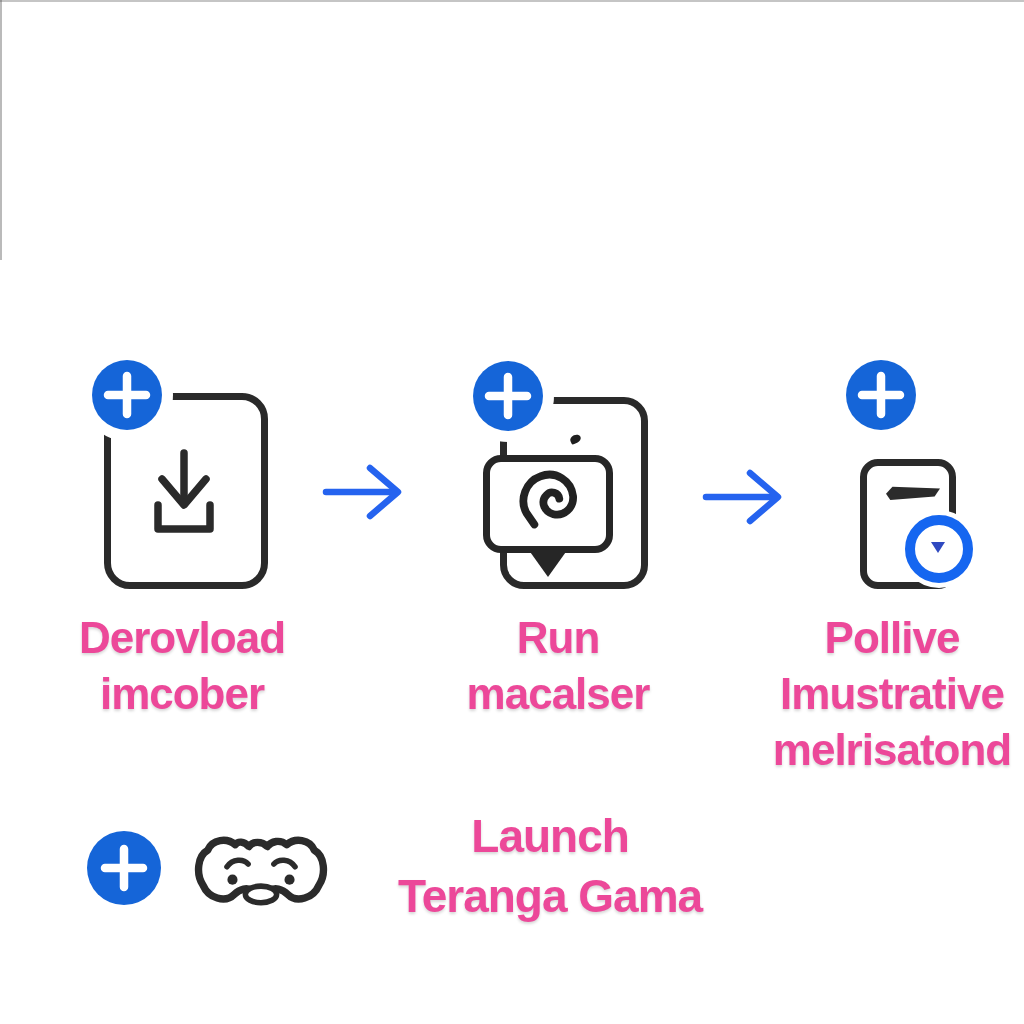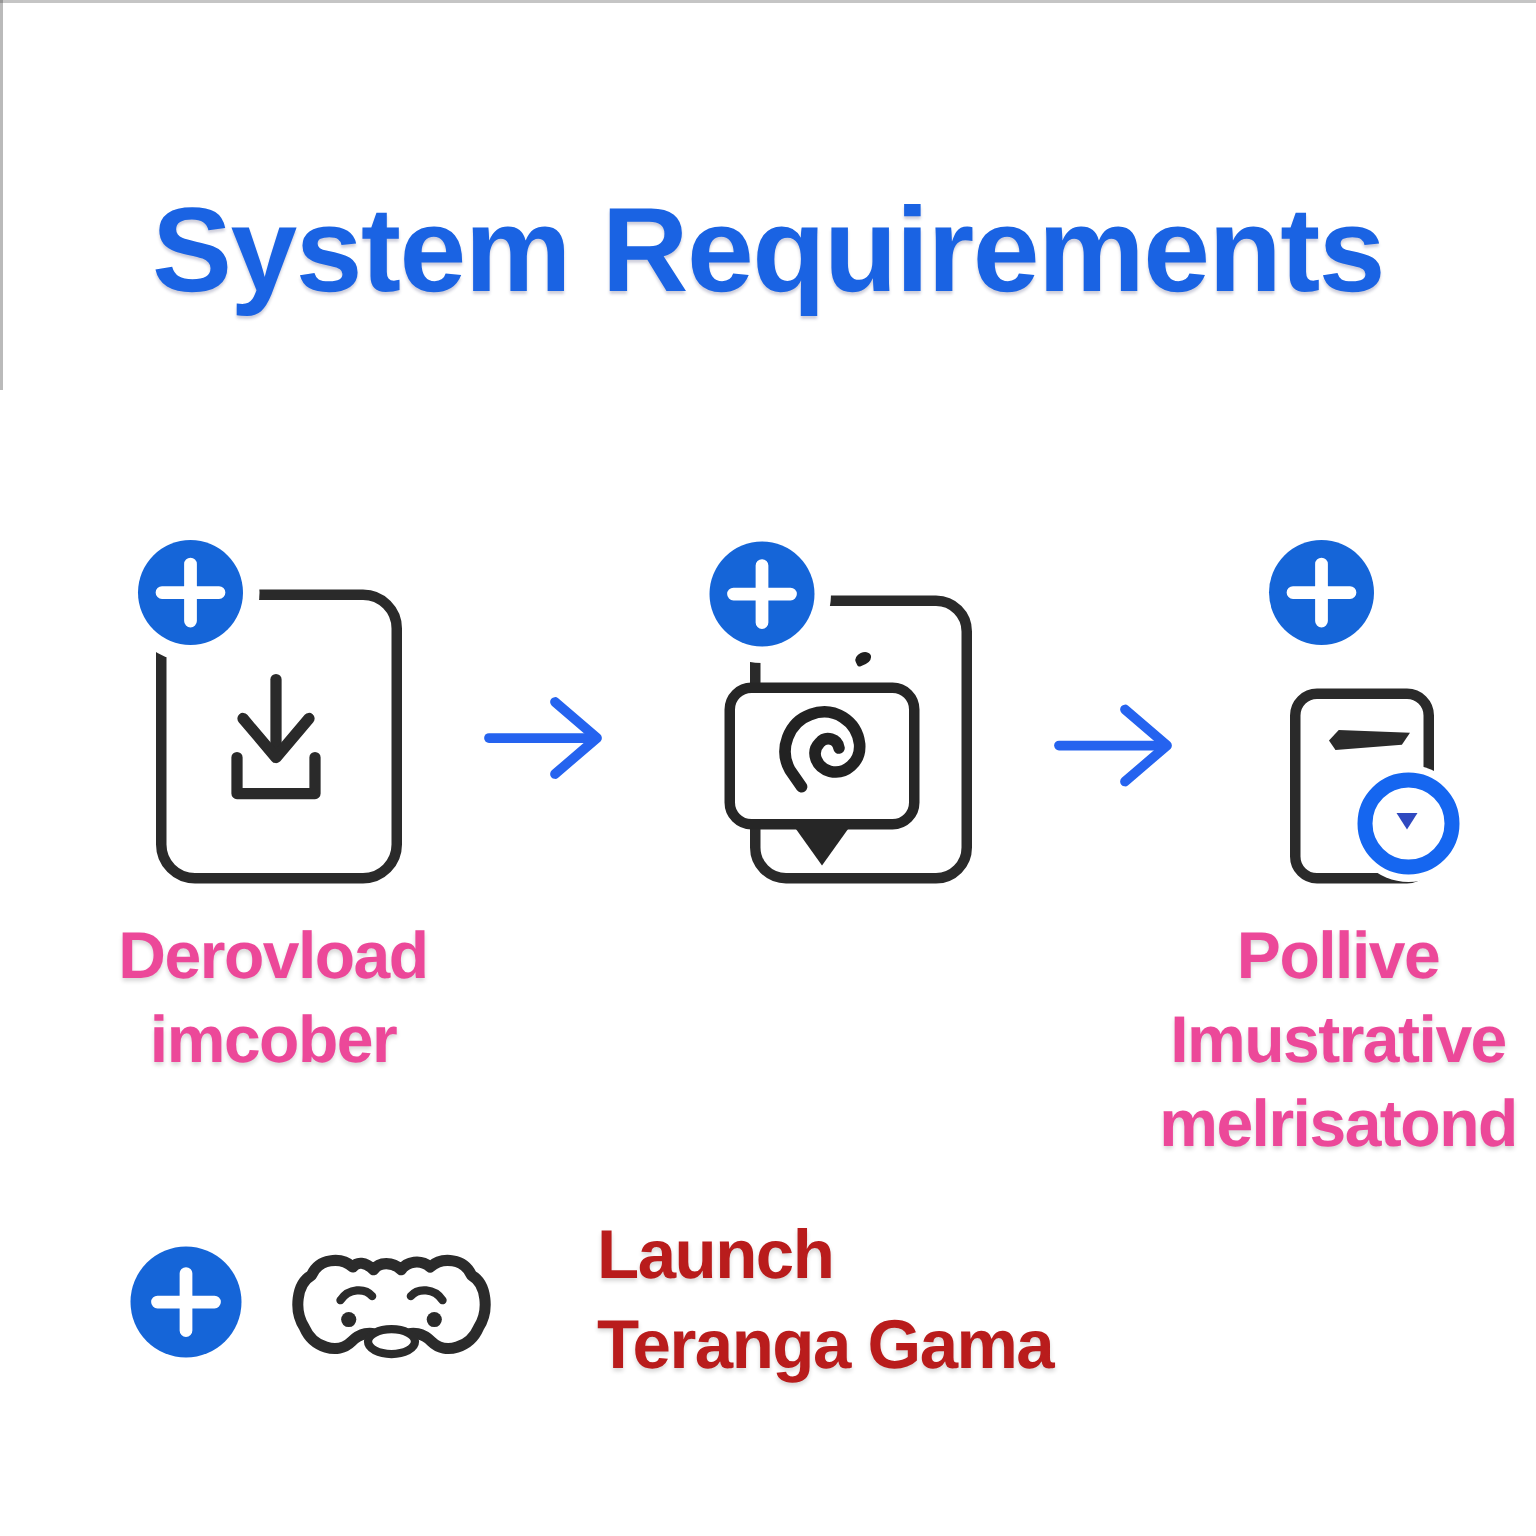--- a/index.html
+++ b/index.html
@@ -91,39 +91,39 @@
   }
   .step-label span{display:block;}
   .label1{left:40px;width:284px;}
   .label2{left:420px;width:276px;}
   .label3{left:752px;width:280px;}
 
   
   .gamepad-svg{position:absolute;left:192px;top:828px;width:138px;height:96px;}
   .launch-label{
     position:absolute;left:398px;top:806px;font-size:46px;line-height:60px;
-    font-weight:bold;color:#b91c1c;letter-spacing:-1px;
+    font-weight:bold;color:#ec4899;letter-spacing:-1px;
     text-shadow:0 2px 3px rgba(0,0,0,.16);
+    text-align:center;
   }
   .launch-label span{display:block;}
 
   svg .stroke-dark{stroke:#2a2a2a;stroke-width:7.5;fill:none;stroke-linecap:round;stroke-linejoin:round;}
   svg .stroke-blue{stroke:#2563ef;stroke-width:6.5;fill:none;stroke-linecap:round;stroke-linejoin:round;}
   svg .stroke-white{stroke:#ffffff;stroke-width:8.5;fill:none;stroke-linecap:round;}
 </style>
 </head>
 <body>
 
 <div class="page">
 
   <div class="edge-top"></div>
   <div class="edge-left"></div>
 
   <h1 class="title">
-    <span>System Requirements</span>
   </h1>
 
   <div>
     <div class="badge badge1">
       <svg viewBox="0 0 70 70">
         <path class="stroke-white" d="M35 16 V54 M16 35 H54"></path>
       </svg>
     </div>
     <div class="dl-box"></div>
     <svg class="dl-svg" viewBox="0 0 120 110">
@@ -149,20 +149,22 @@
       </svg>
     </div>
     <div class="frame2"></div>
     <div class="bubble"></div>
     <div class="bubble-pointer"></div>
     <div class="ink-dot"></div>
     <svg class="spiral-svg" viewBox="0 0 100 100">
       <path d="M33 75 L24 62 C15 46 23 25 40 19 C58 12 76 24 78 42 C79 56 67 66 55 63 C44 60 40 48 47 41 C52 35 61 38 62 45" fill="none" stroke="#222222" stroke-width="9" stroke-linecap="round" stroke-linejoin="round"></path>
     </svg>
     <div class="step-label label2">
+      <span>Run</span>
+      <span>macalser</span>
     </div>
   </div>
 
   <svg class="arrow arrow2" viewBox="0 0 96 84">
     <path class="stroke-blue" d="M4 42 H70"></path>
     <path class="stroke-blue" d="M48 18 L76 42 L48 66"></path>
   </svg>
 
   <div>
     <div class="badge badge3">

